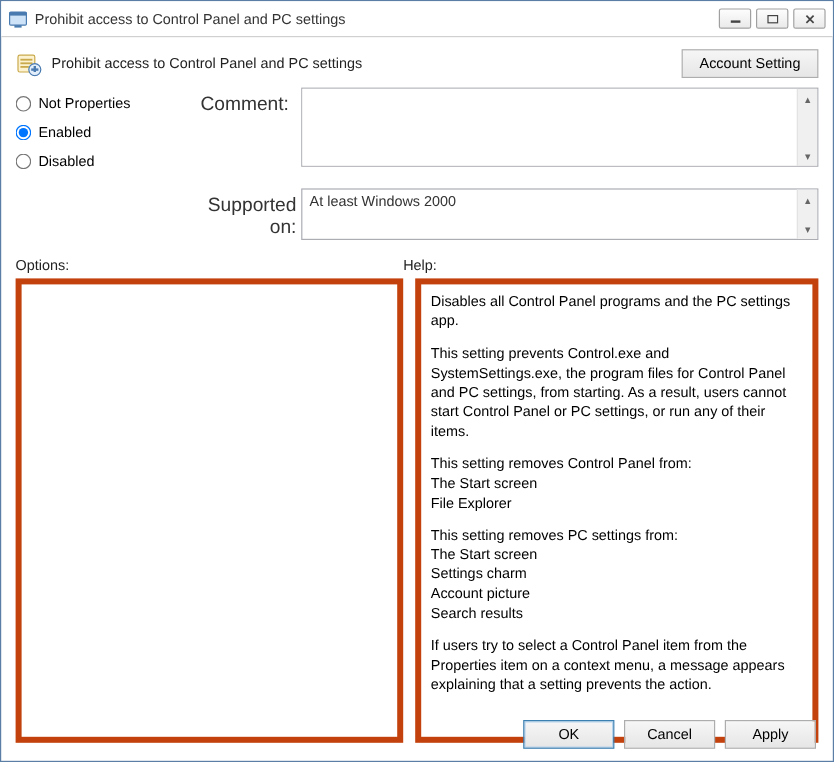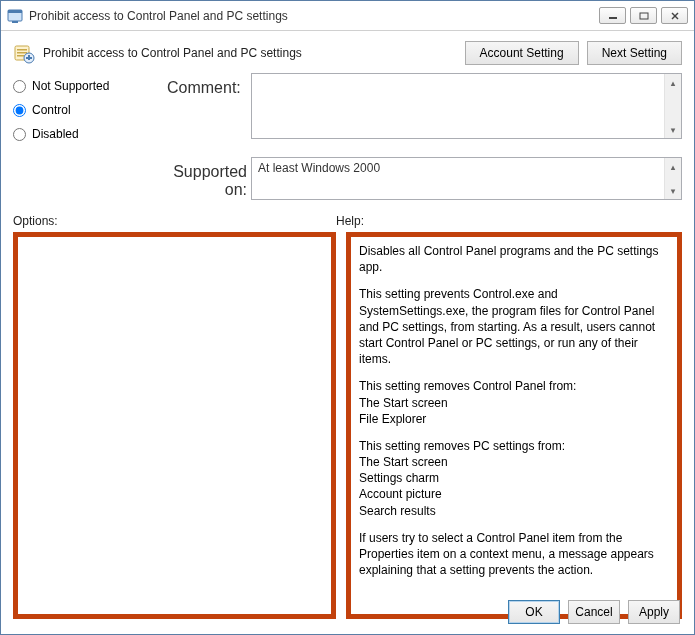--- a/index.html
+++ b/index.html
@@ -150,21 +150,21 @@
   .help-text p { margin: 0 0 11px 0; }
   .help-text .tight { margin: 0; }
 
   
   .footer {
     position: absolute;
     bottom: 10px; right: 14px;
     display: flex; gap: 8px;
   }
   .footer button {
-    width: 52px; height: 24px;
+    width: 76px; height: 24px;
     border: 1px solid #adadad;
     background: linear-gradient(#f6f6f6,#e6e6e6);
     font-family: inherit; font-size: 12px;
     cursor: pointer;
   }
   .footer button.primary { border-color: #3c7fb1; box-shadow: 0 0 0 1px #b5d3ec inset; }
 </style>
 </head>
 <body>
 
@@ -204,32 +204,31 @@
       <rect x="4" y="7" width="10" height="1.5" fill="#c9a94b"></rect>
       <rect x="4" y="10" width="10" height="1.5" fill="#c9a94b"></rect>
       <rect x="4" y="13" width="7" height="1.5" fill="#c9a94b"></rect>
       <circle cx="16" cy="16" r="5" fill="#e3eefb" stroke="#4a7bb0"></circle>
       <rect x="15" y="13" width="2" height="5" fill="#4a7bb0"></rect>
       <rect x="13" y="15" width="6" height="2" fill="#4a7bb0"></rect>
     </svg>
   </span>
   <span class="subtitle">Prohibit access to Control Panel and PC settings</span>
   <button class="nav-btn">Account Setting</button>
-  <button class="nav-btn">Next Setting</button>
 </div>
 
 <div class="upper">
   <div class="state-group">
     <div class="radio-row">
       <input type="radio" name="state" id="r0" style="">
-      <label for="r0">Not Supported</label>
+      <label for="r0">Not Properties</label>
     </div>
     <div class="radio-row">
       <input type="radio" name="state" id="r1" checked="" style="">
-      <label for="r1">Control</label>
+      <label for="r1">Enabled</label>
     </div>
     <div class="radio-row">
       <input type="radio" name="state" id="r2" style="">
       <label for="r2">Disabled</label>
     </div>
   </div>
   <div class="field-label">Comment:</div>
   <div class="textarea-wrap">
     <textarea style=""></textarea>
     <div class="fake-scroll">

